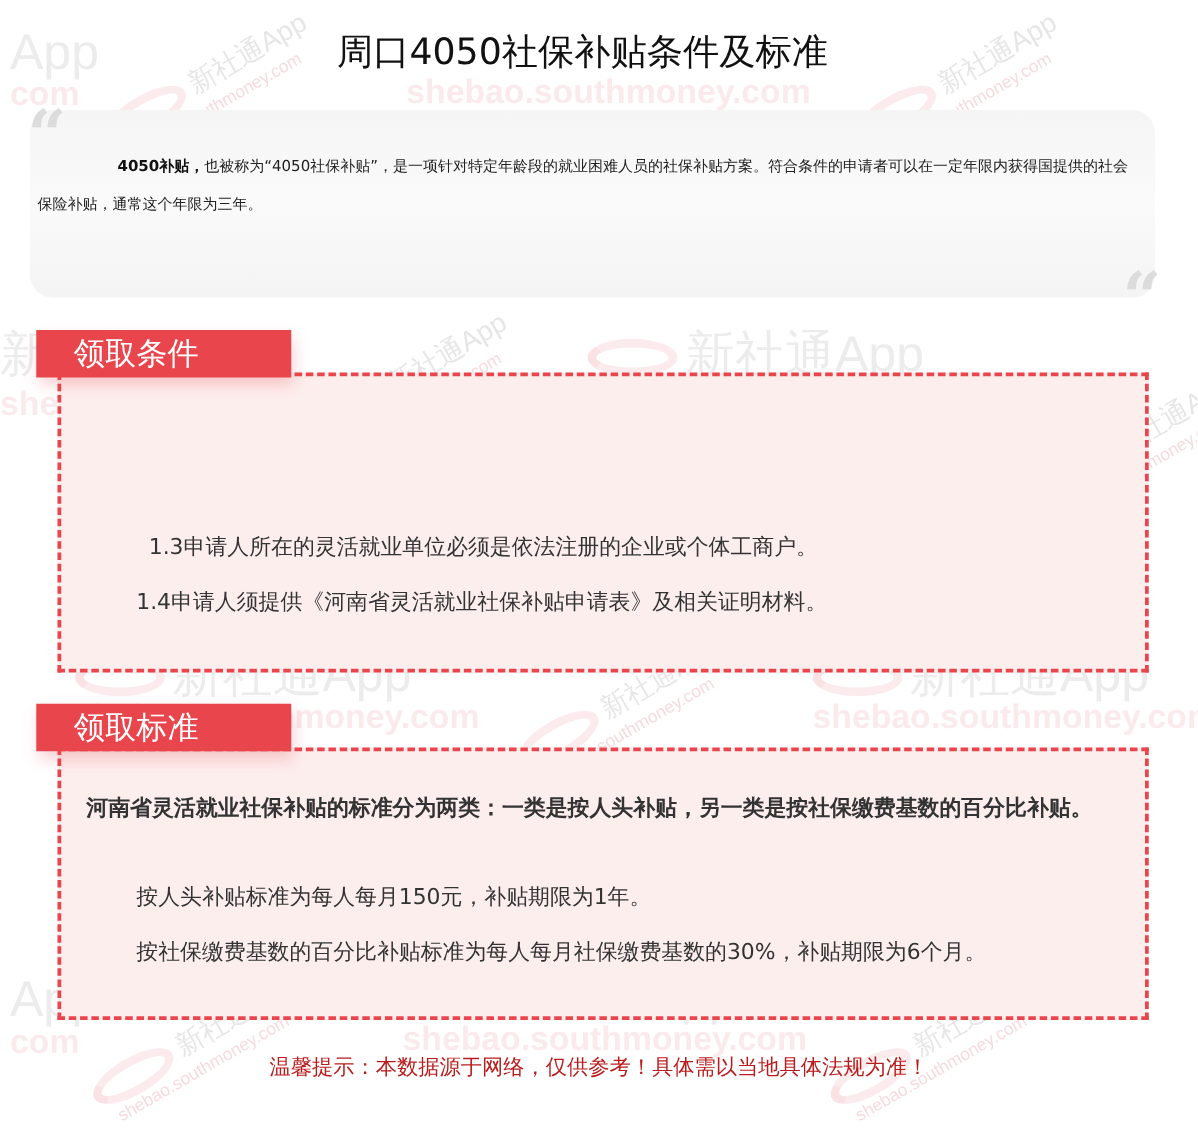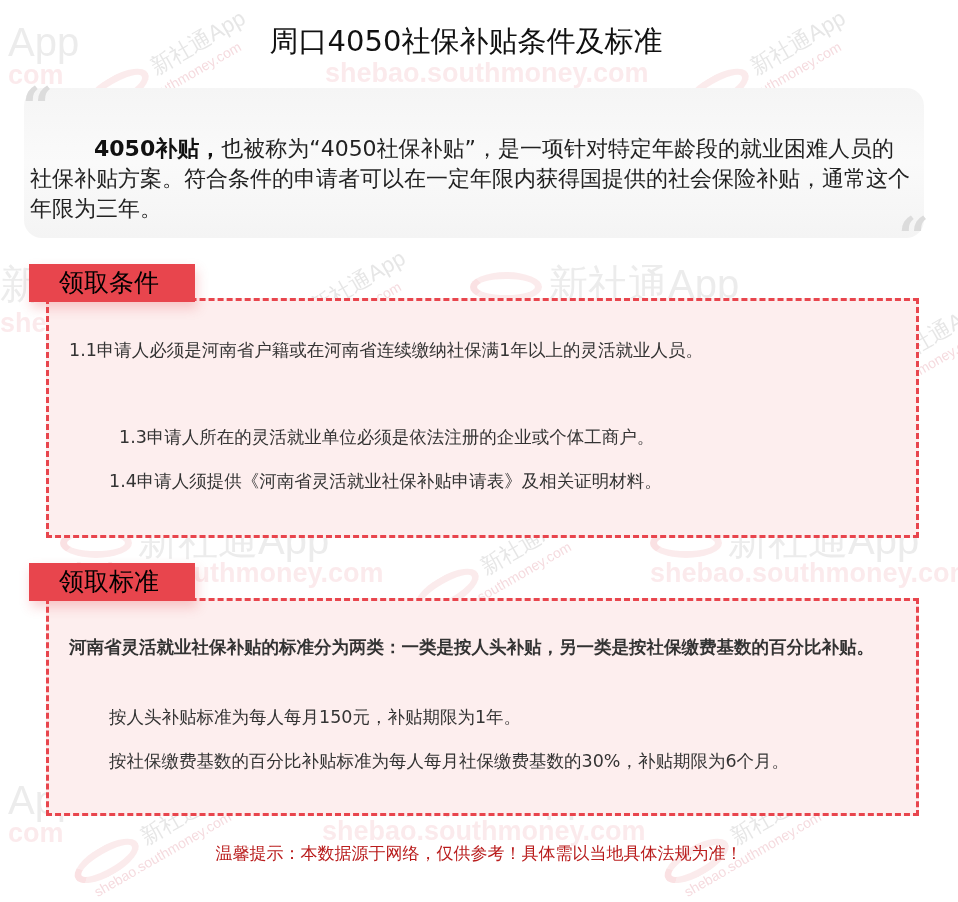--- a/index.html
+++ b/index.html
@@ -23,28 +23,28 @@
   }
 
   .intro-box {
     position: absolute; left: 24px; top: 88px; width: 900px; height: 150px;
     border-radius: 18px;
     background: linear-gradient(to bottom, #f5f5f5 0%, #fafafa 50%, #f4f4f4 100%);
   }
   .quote-open { position: absolute; left: 22px; top: 80px; font-family: "DejaVu Serif", serif; font-size: 54px; font-weight: bold; color: #dcdcdc; line-height: 1; }
   .quote-close { position: absolute; left: 898px; top: 210px; font-family: "DejaVu Serif", serif; font-size: 54px; font-weight: bold; color: #dcdcdc; line-height: 1; }
   .intro-text {
-    position: absolute; left: 30px; top: 134px; width: 880px;
-    font-size: 22px; line-height: 30px; color: #222; text-indent: 64px;
+    position: absolute; left: 30px; top: 118px; width: 880px;
+    font-size: 12px; line-height: 30px; color: #222; text-indent: 64px;
   }
   .intro-text b { font-weight: bold; color: #111; }
 
   .section-badge {
-    position: absolute; left: 29px; width: 166px; height: 38px;
-    background: #e8454d; color: #000000; font-size: 25px; line-height: 38px;
+    position: absolute; left: 29px; width: 204px; height: 38px;
+    background: #e8454d; color: #ffffff; font-size: 25px; line-height: 38px;
     padding-left: 30px; box-shadow: 2px 6px 12px rgba(232,69,77,0.25); z-index: 3;
   }
   .section-box {
     position: absolute; left: 46px; width: 873px;
     background: #fdeeee; border: 3px dashed #e8454d; z-index: 2;
   }
   .cond-line { position: absolute; font-size: 17.5px; color: #333; white-space: nowrap; }
 
   .std-para { position: absolute; left: 20px; width: 830px; font-size: 17.5px; line-height: 26px; color: #333; }
 
@@ -88,21 +88,20 @@
 
   <h1 class="page-title">周口4050社保补贴条件及标准</h1>
 
   <div class="intro-box"></div>
   <div class="quote-open">“</div>
   <div class="quote-close">“</div>
   <p class="intro-text"><b>4050补贴，</b><span>也被称为“4050社保补贴”，是一项针对特定年龄段的就业困难人员的社保补贴方案。符合条件的申请者可以在一定年限内获得国提供的社会保险补贴，通常这个年限为三年。</span></p>
 
   <div class="section-badge" style="top:264px;">领取条件</div>
   <div class="section-box" style="top:298px;height:240px;">
-    <div class="cond-line" style="left:20px;top:37px;">1.1申请人必须是河南省户籍或在河南省连续缴纳社保满1年以上的灵活就业人员。</div>
     <div class="cond-line" style="left:60px;top:124px;margin-left:10px;">1.3申请人所在的灵活就业单位必须是依法注册的企业或个体工商户。</div>
     <div class="cond-line" style="left:60px;top:168px;">1.4申请人须提供《河南省灵活就业社保补贴申请表》及相关证明材料。</div>
   </div>
 
   <div class="section-badge" style="top:563px;">领取标准</div>
   <div class="section-box" style="top:598px;height:218px;">
     <p class="std-para" style="top:33px;font-weight:bold;">河南省灵活就业社保补贴的标准分为两类：一类是按人头补贴，另一类是按社保缴费基数的百分比补贴。</p>
     <div class="cond-line" style="left:60px;top:104px;">按人头补贴标准为每人每月150元，补贴期限为1年。</div>
     <div class="cond-line" style="left:60px;top:148px;">按社保缴费基数的百分比补贴标准为每人每月社保缴费基数的30%，补贴期限为6个月。</div>
   </div>

